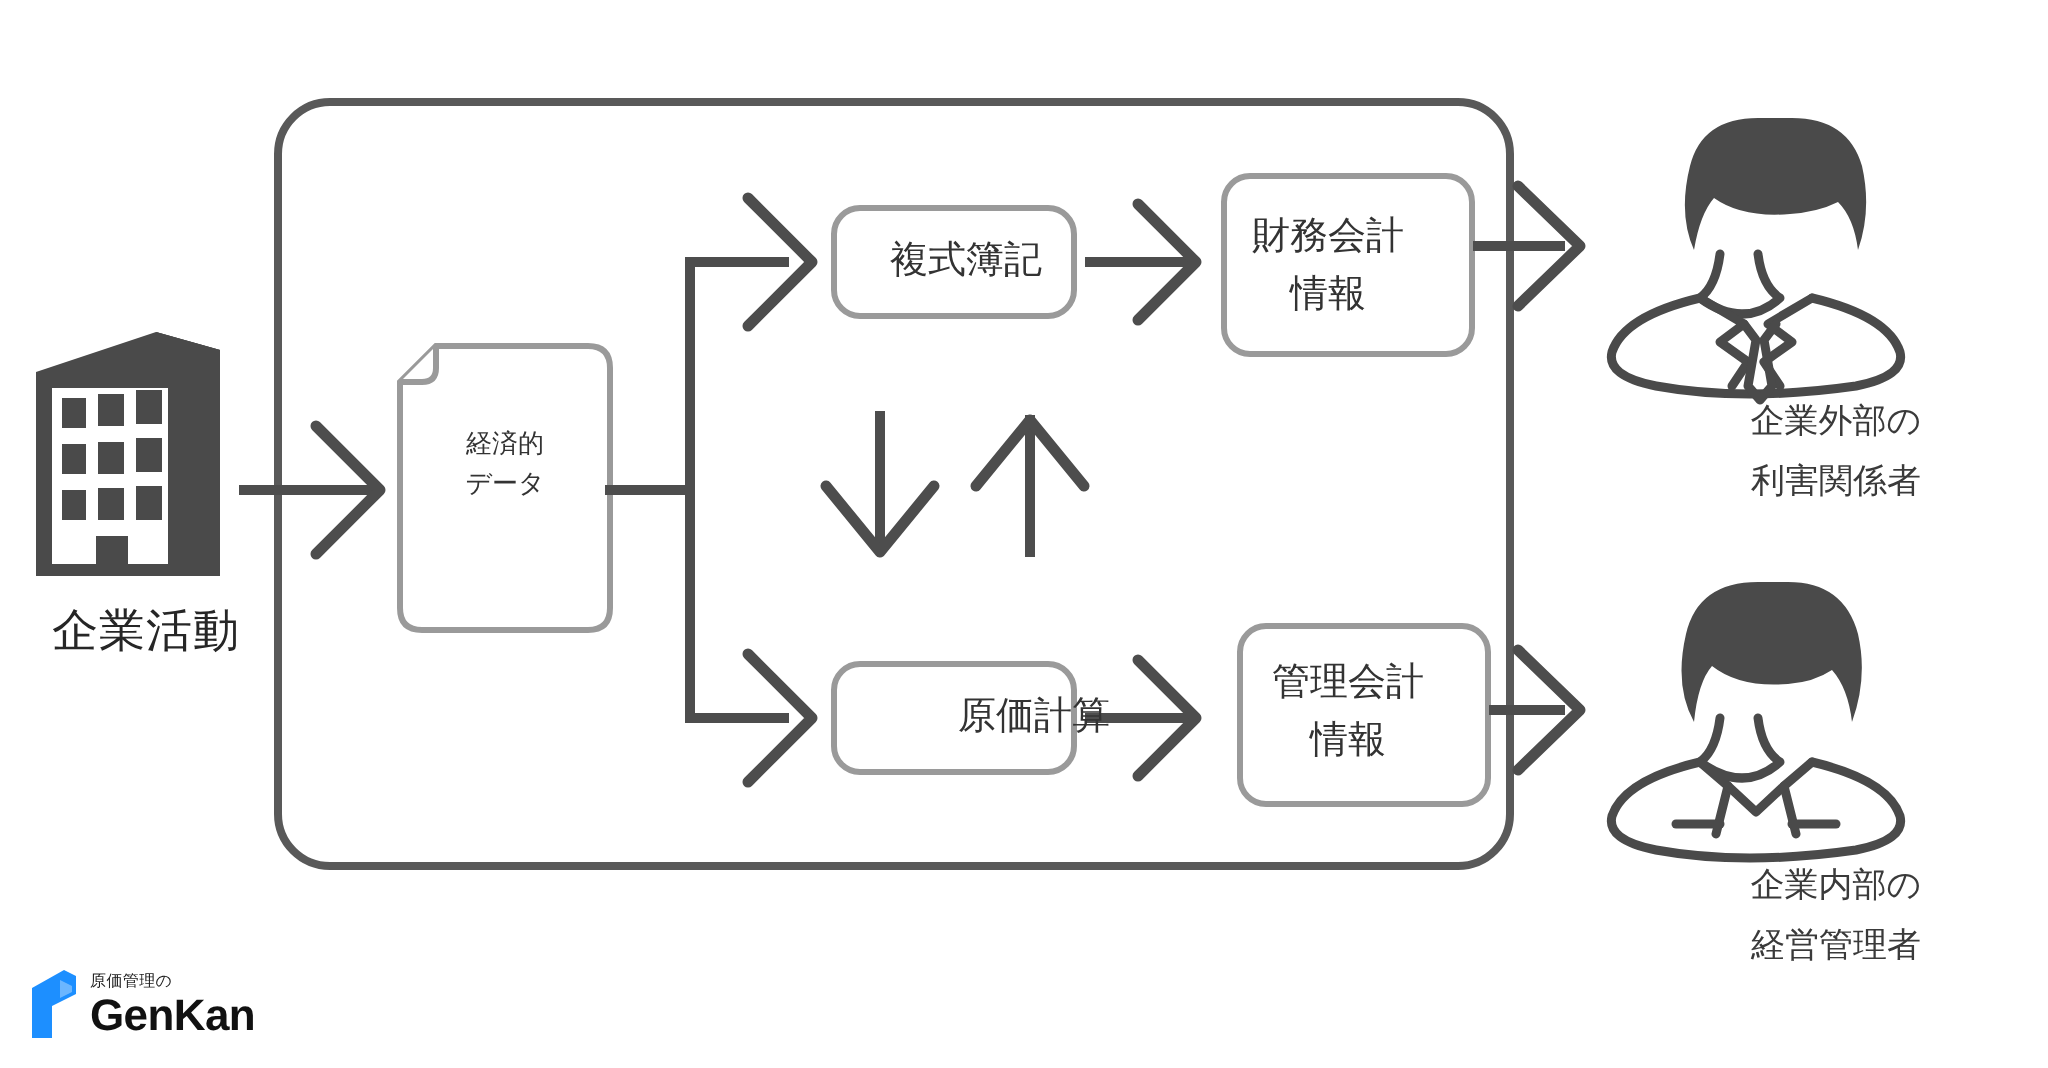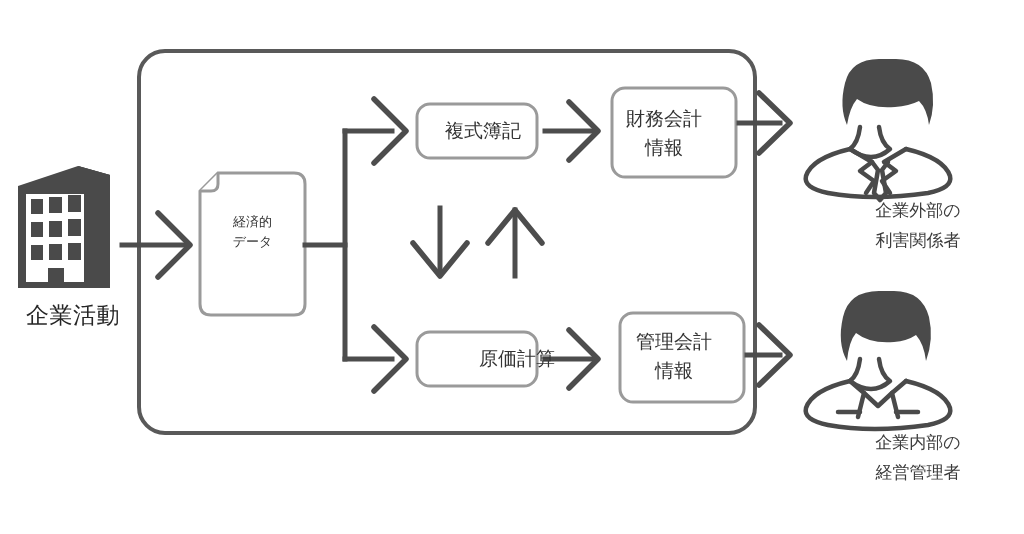--- a/index.html
+++ b/index.html
@@ -209,14 +209,24 @@
 
   <div class="node-label box-label" style="left:600px; top:327px; width:148px;">管理会計
 情報</div>
 
   <div class="node-label actor-label" style="left:838px; top:196px; width:160px;">企業外部の
 利害関係者</div>
 
   <div class="node-label actor-label" style="left:838px; top:428px; width:160px;font-family:Liberation Serif, serif;">企業内部の
 経営管理者</div>
 
+  <div class="logo">
+    <svg class="logo-mark" viewBox="0 0 26 36">
+      <path d="M2 10 L18 1 L24 4 L24 13 L12 19 L12 35 L2 35 Z" fill="#1d8fff"></path>
+      <path d="M16 6 L22 9 L22 12 L16 15 Z" fill="#ffffff" opacity="0.35"></path>
+    </svg>
+    <div class="logo-text">
+      <span class="logo-sub">原価管理の</span>
+      <span class="logo-main">GenKan</span>
+    </div>
+  </div>
 
 </div>
 
 </body></html>

